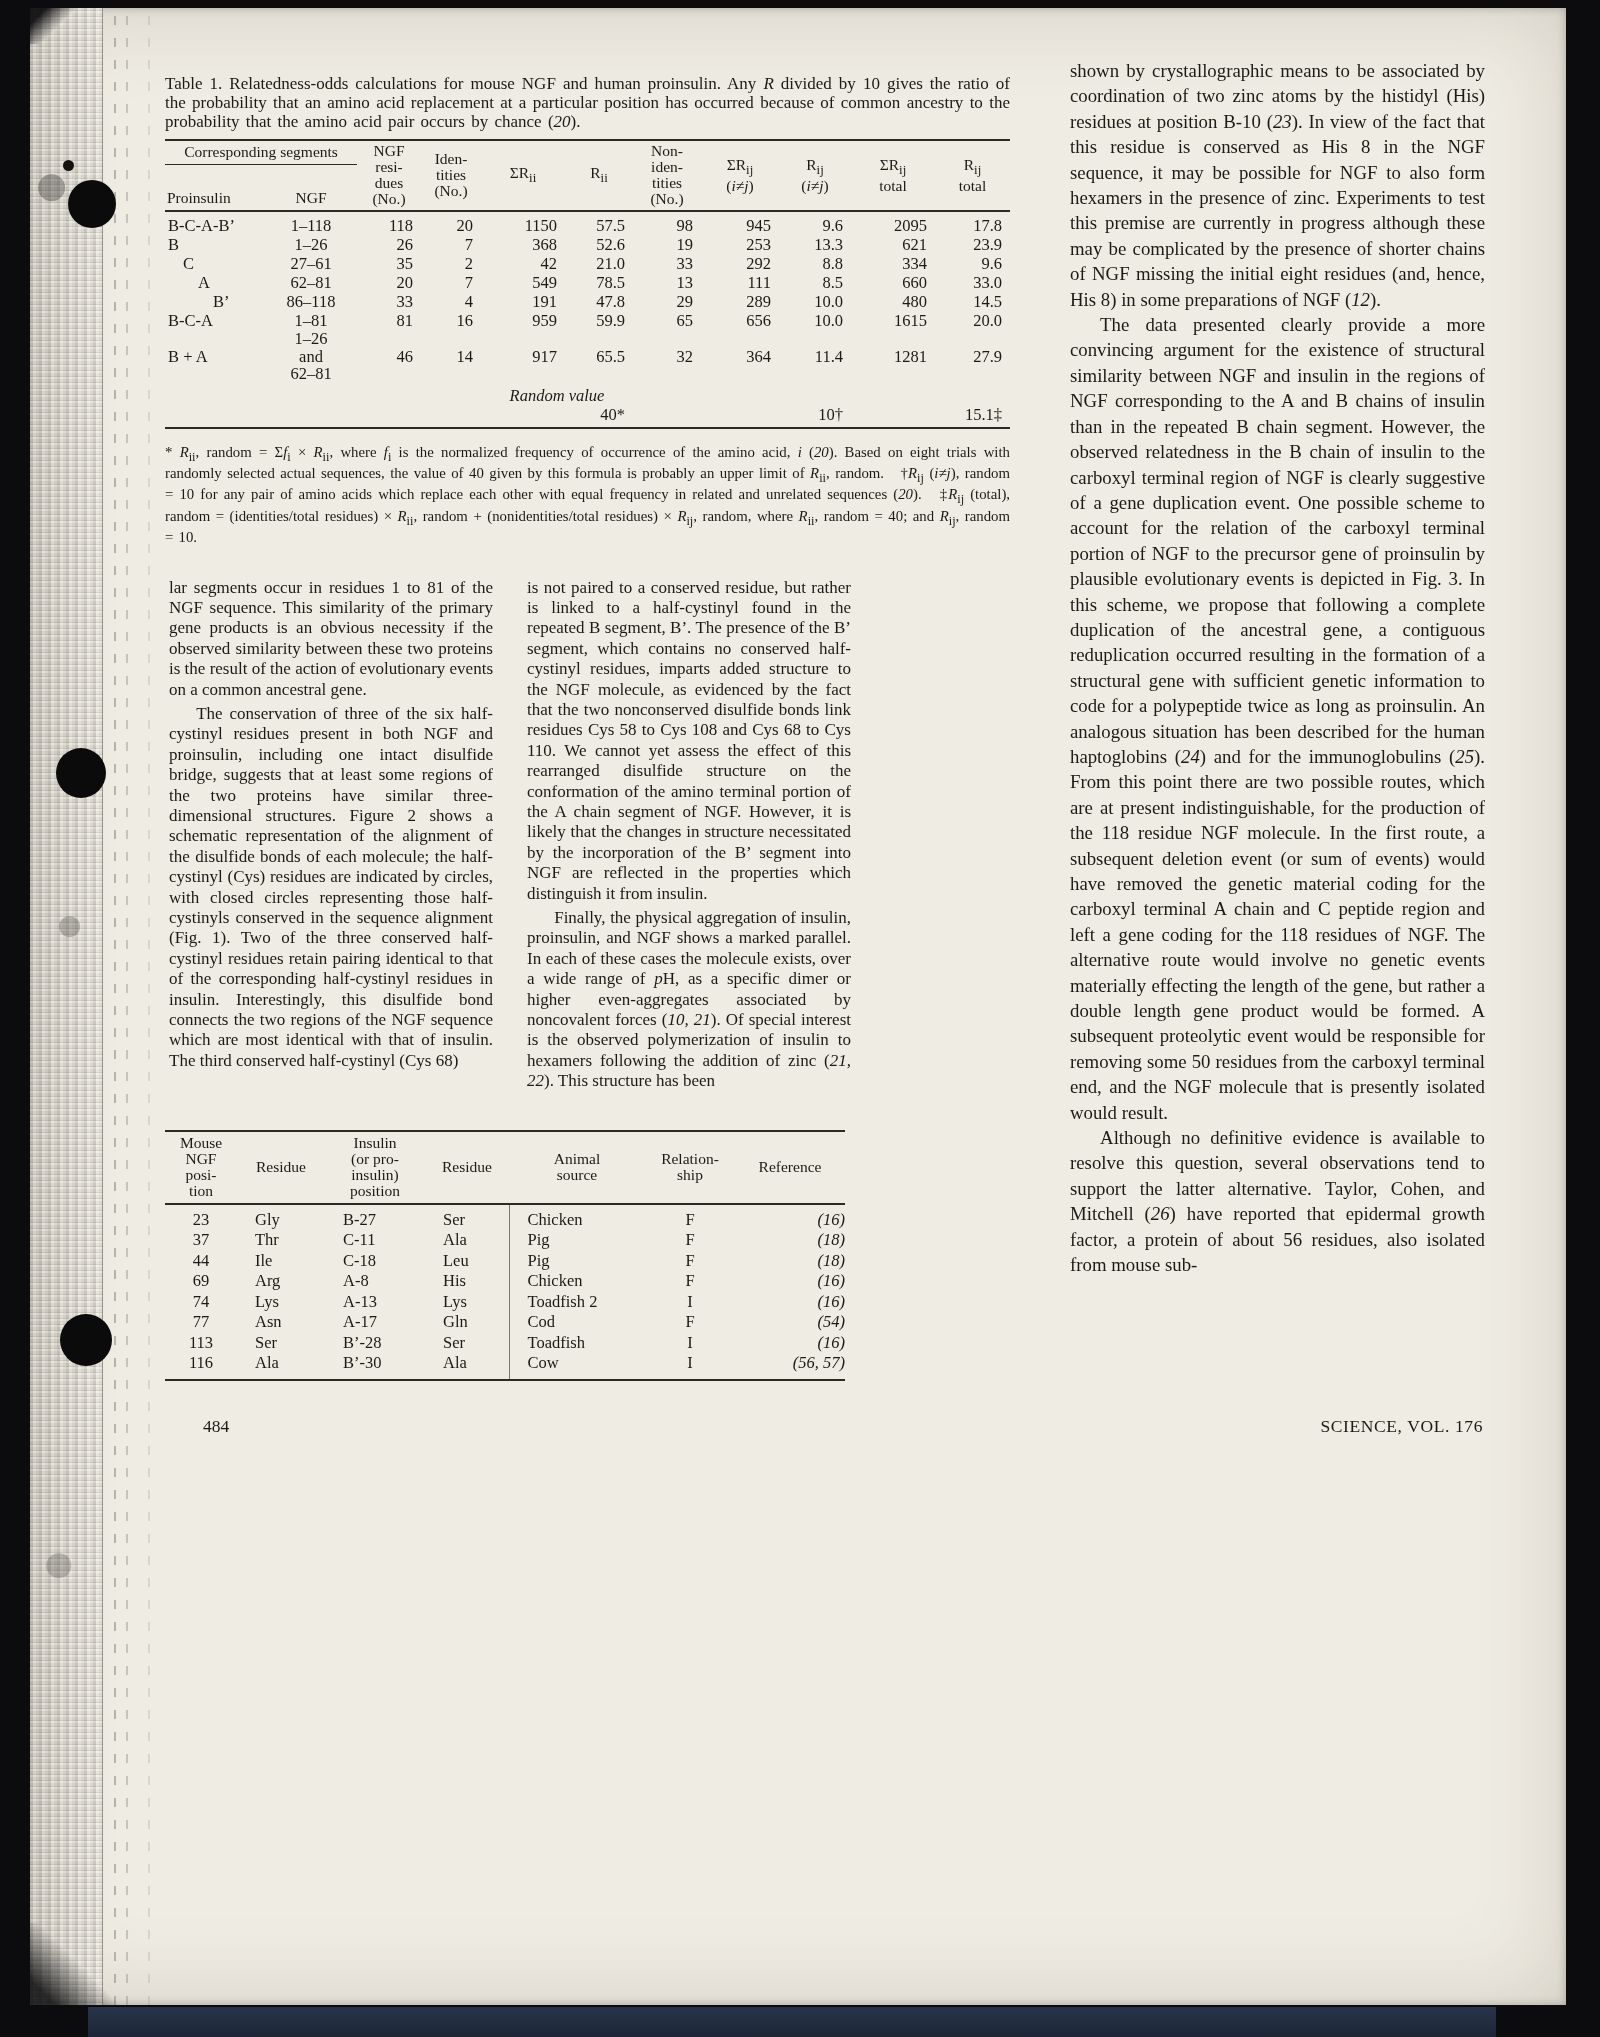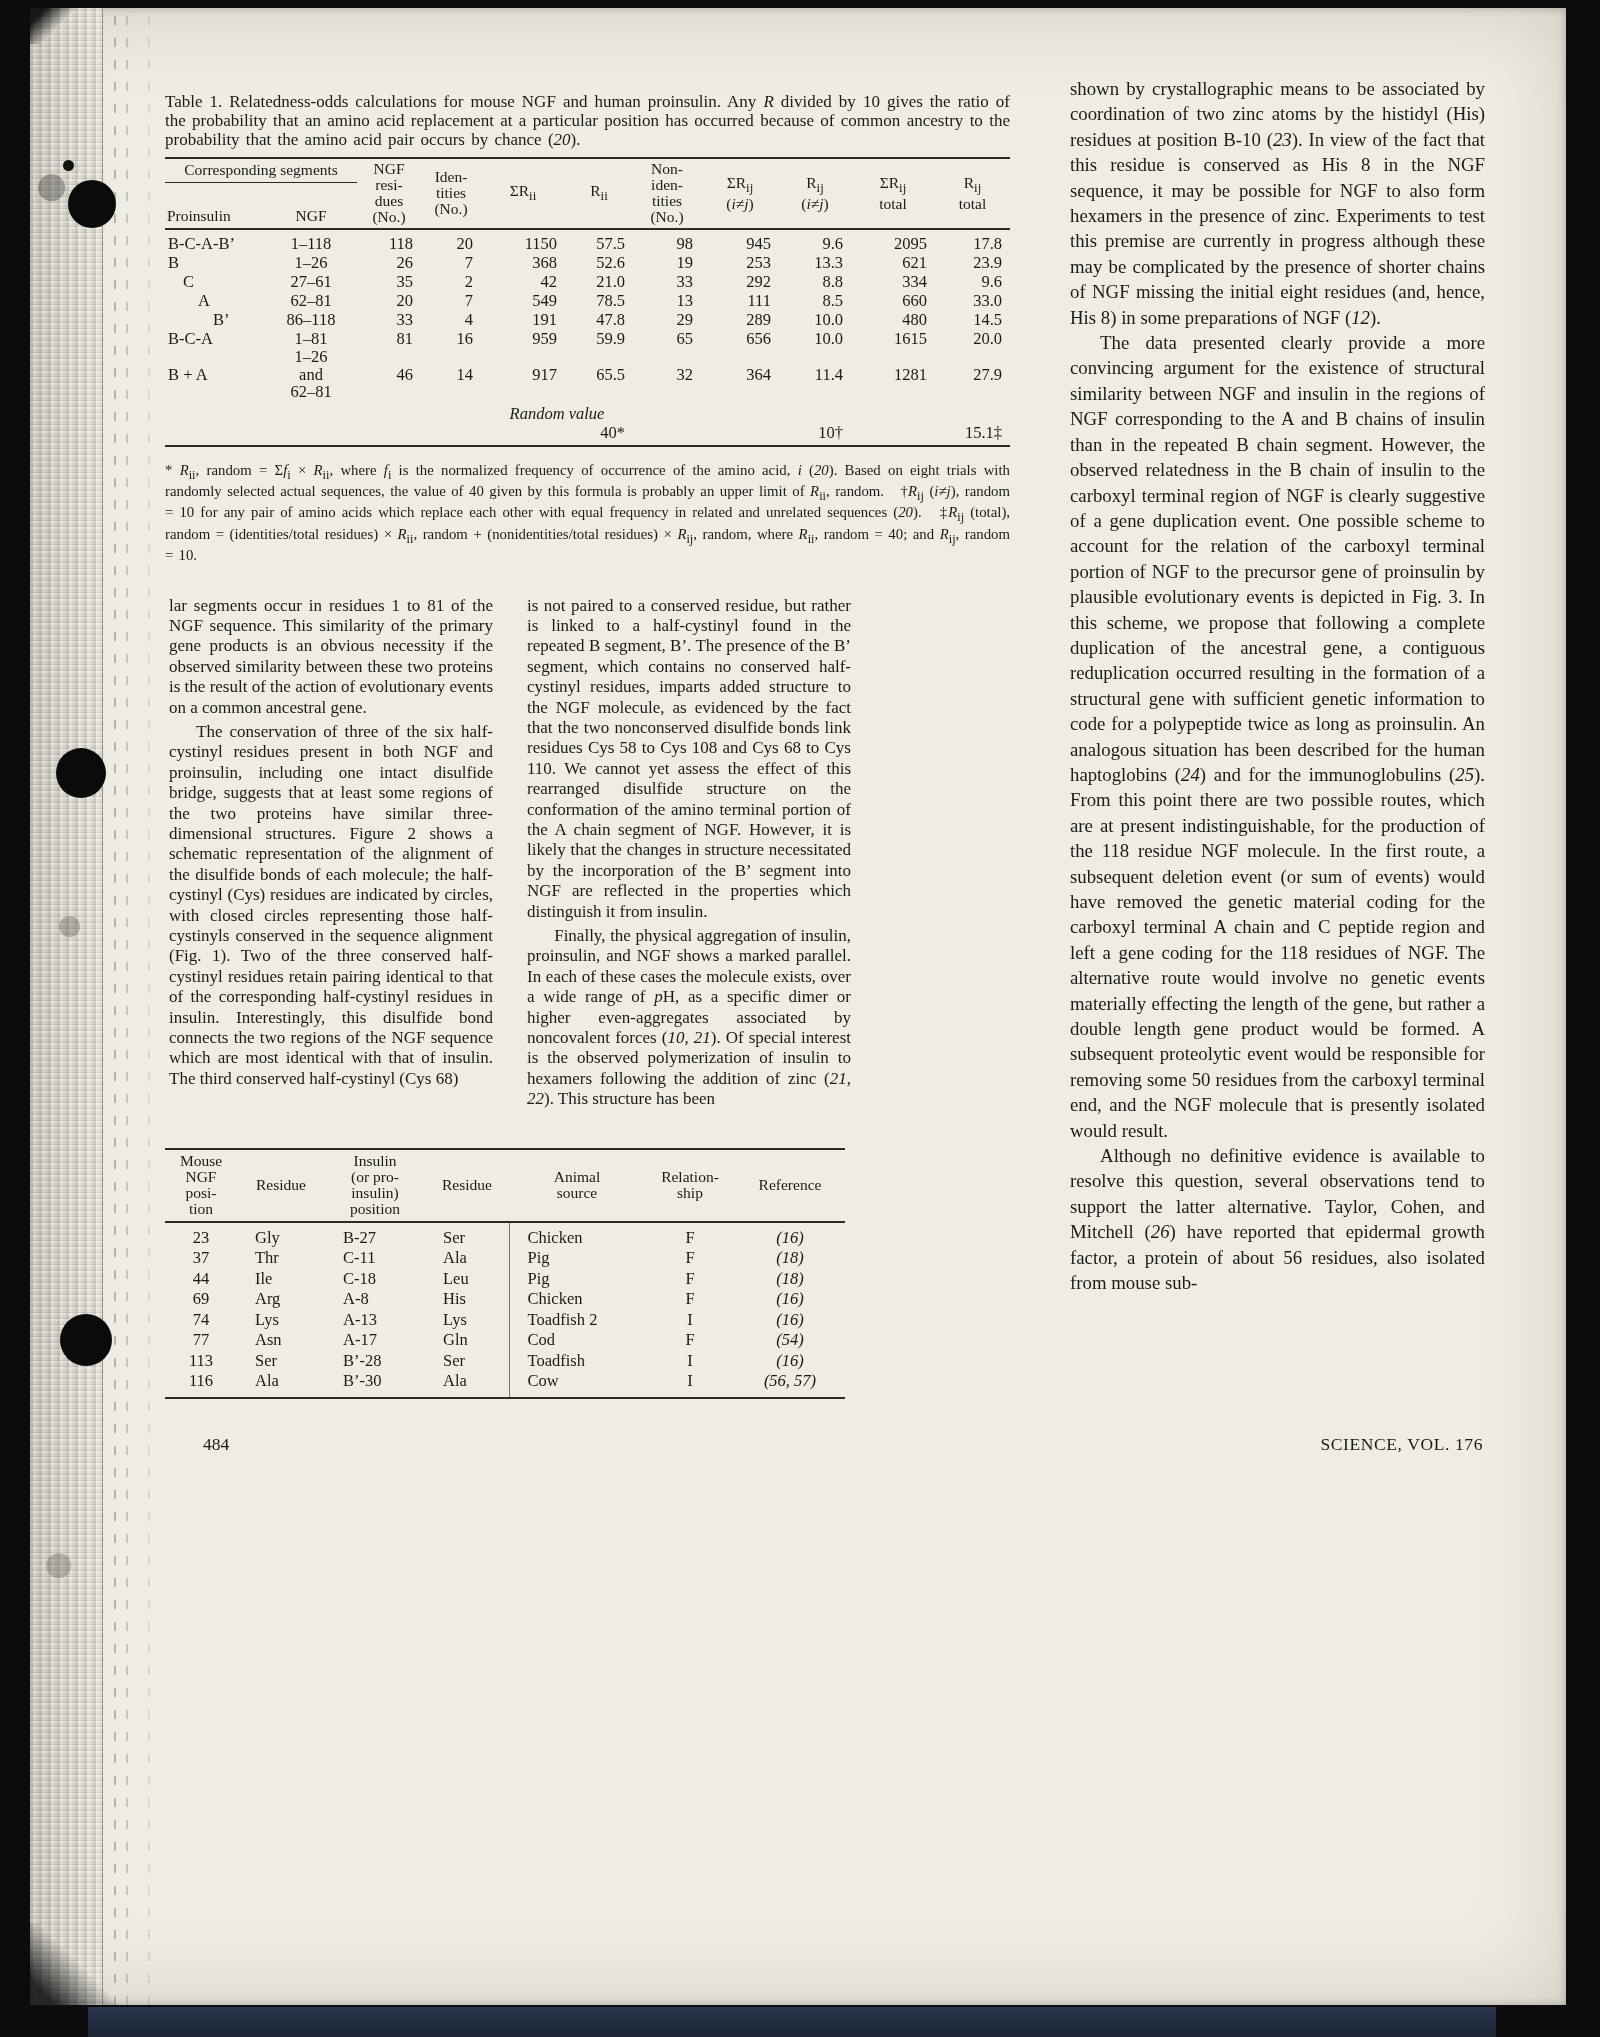--- a/index.html
+++ b/index.html
@@ -37,21 +37,21 @@
   .h3 { left:30px; top:1306px; width:52px; height:52px; }
   .dot { position:absolute; left:33px; top:152px; width:11px; height:11px; background:#14130f; border-radius:50%; }
   .corner { position:absolute; }
   .tl { left:0; top:0; width:66px; height:36px;
         background:linear-gradient(135deg, rgba(10,10,12,.92) 16%, transparent 46%); }
   .bl { left:0; bottom:0; width:100px; height:82px;
         background:linear-gradient(45deg, rgba(10,10,12,.85) 14%, transparent 50%); }
   .bottom-bar { position:absolute; left:88px; right:104px; bottom:0; height:30px;
         background:linear-gradient(180deg,#28344a,#1c2536); }
 
-  .content { position:absolute; left:135px; top:68px; width:1318px; }
+  .content { position:absolute; left:135px; top:50px; width:1318px; }
   .layout { display:flex; min-height:1340px; }
   .left-region { width:845px; flex:none; }
   .right-col  { width:415px; flex:none; margin-left:60px; }
 
   
   .t1-caption { font-size:17px; line-height:18.8px; text-align:justify; margin-bottom:8px; word-spacing:2px; }
   table { border-collapse:collapse; }
   .t1 { table-layout:fixed; width:845px; border-top:2px solid #2c2a23; border-bottom:2px solid #2c2a23; margin-bottom:8px; }
   .t1 th { font-weight:normal; font-size:15.5px; line-height:16px; text-align:center;
            vertical-align:middle; padding:2px 1px 3px; border-bottom:2px solid #2c2a23; }
@@ -78,21 +78,21 @@
 
   
   .t2-caption { font-size:17px; line-height:20px; text-align:justify; margin-bottom:10px; word-spacing:1.5px; }
   .t2 { table-layout:fixed; width:680px; border-top:2px solid #2c2a23; border-bottom:2px solid #2c2a23; }
   .t2 th { font-weight:normal; font-size:15.5px; line-height:16px; text-align:center;
            vertical-align:middle; padding:3px 1px 4px; border-bottom:2px solid #2c2a23; }
   .t2 tbody td { font-size:16.5px; line-height:20.5px; text-align:left; padding:0 0 0 18px; }
   .t2 tbody td:nth-child(1) { text-align:center; padding:0; }
   .t2 tbody td:nth-child(5) { border-left:1px solid #7a766c; }
   .t2 tbody td:nth-child(6) { text-align:center; padding:0; }
-  .t2 tbody td:nth-child(7) { text-align:center; padding:0; font-style:italic; }
+  .t2 tbody td:nth-child(7) { text-align:right; padding:0; font-style:italic; }
   .t2 tbody tr:first-child td { padding-top:5px; }
   .t2 tbody tr:last-child td { padding-bottom:5px; }
 
   
   .footer { display:flex; justify-content:space-between; align-items:baseline;
             margin-top:18px; font-size:17.5px; }
   .footer .pageno { margin-left:38px; }
   .footer .journal { letter-spacing:.6px; }
 </style>
 </head>

